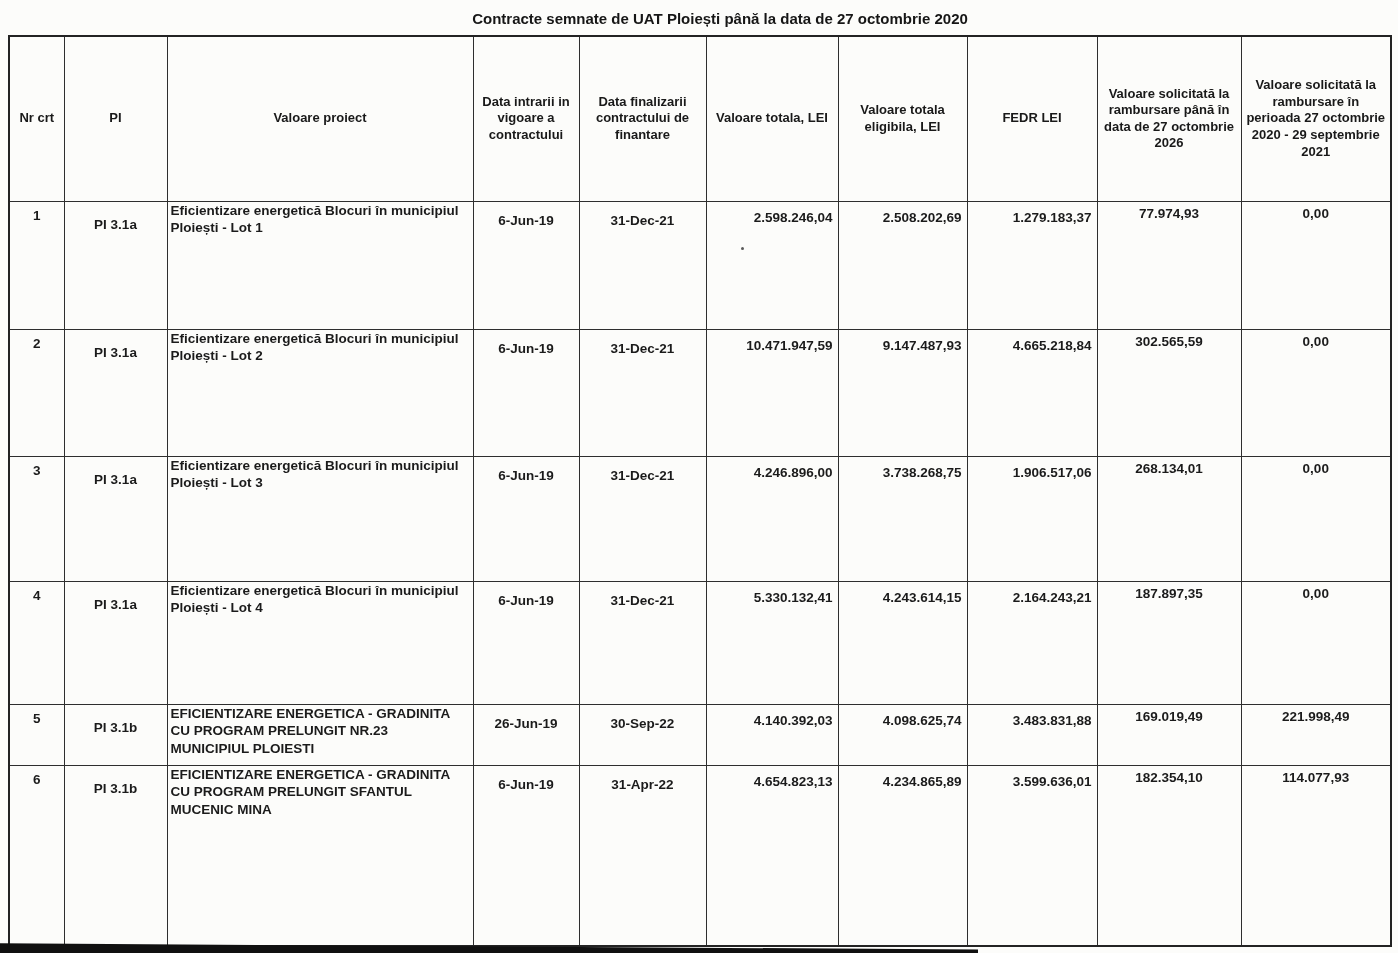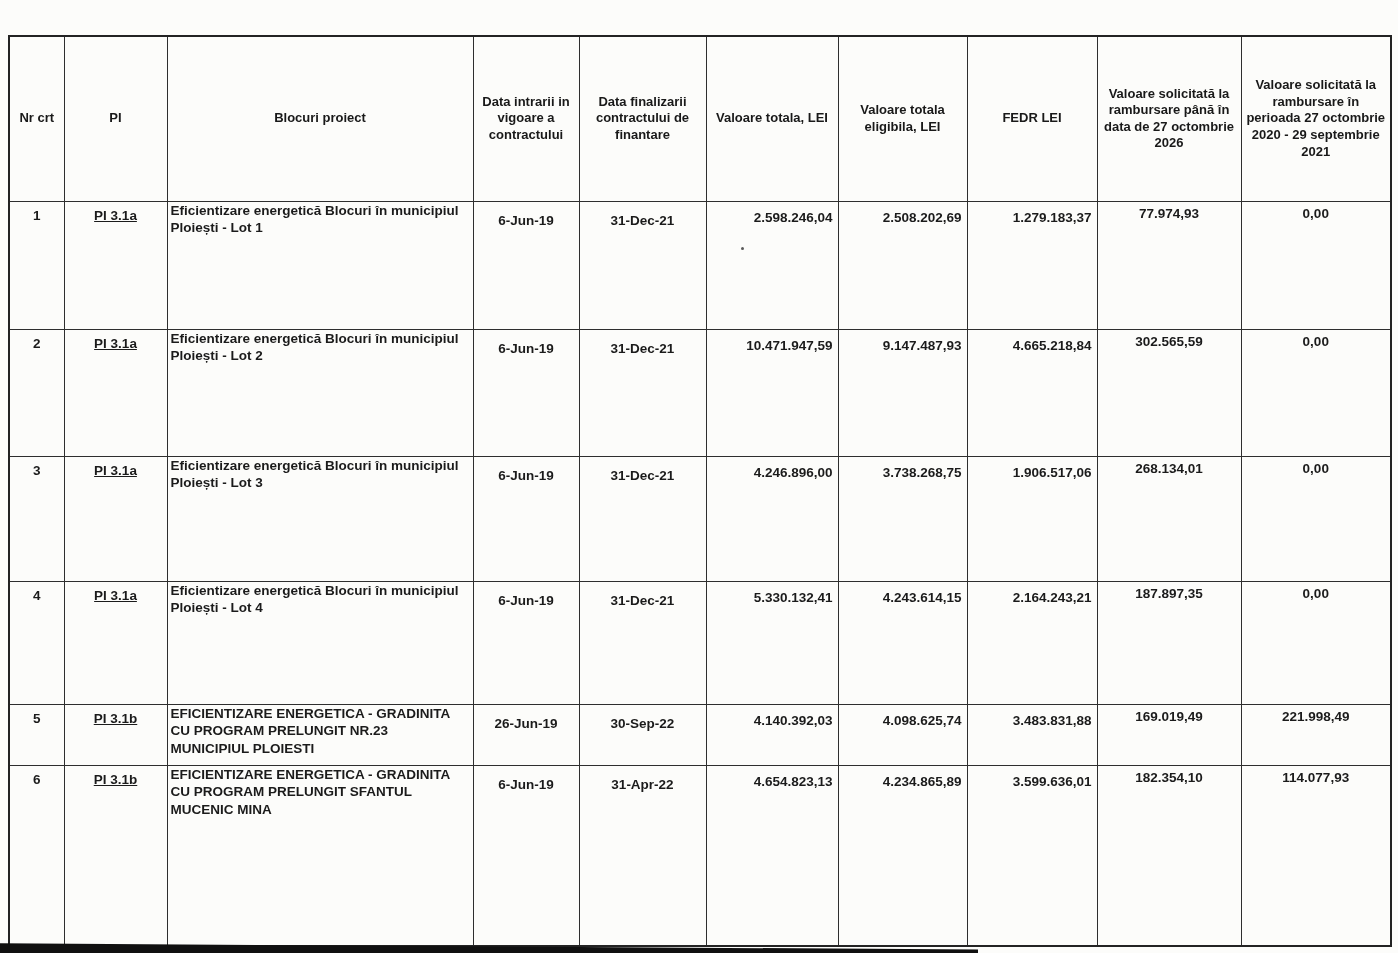--- a/index.html
+++ b/index.html
@@ -36,21 +36,21 @@
     color:#191919;
   }
   .contracts td {
     font-size:13.5px; font-weight:bold;
     vertical-align:top;
     line-height:1.3;
     padding:3px 2px;
     color:#1b1b1b;
   }
   td.c-num    { text-align:center; padding-top:5px; }
-  td.c-pi     { text-align:center; padding-top:5px;text-decoration:underline; }
+  td.c-pi     { text-align:center; padding-top:14px; }
   td.c-title  { text-align:left; padding-left:3px; padding-right:4px; padding-top:0; }
   td.c-date   { text-align:center; padding-top:10px; }
   td.c-right  { text-align:right; padding-right:5px; padding-top:7px;margin-left:16px; }
   td.c-center { text-align:center; padding-top:3px; }
   .scan-speck {
     position:absolute; left:741px; top:247px;
     width:3px; height:3px; border-radius:50%;
     background:#5a5a5a;
   }
   .scan-band {
@@ -58,39 +58,40 @@
     width:978px; height:11px;
     background:#101010;
     clip-path:polygon(0 12%, 100% 68%, 100% 100%, 0 100%);
   }
 </style>
 </head>
 <body>
 
 <div class="page">
 
+  <div class="doc-title">Contracte semnate de UAT Ploiești până la data de 27 octombrie 2020</div>
 
   <table class="contracts">
     <colgroup>
       <col style="width:55px">
         <col style="width:103px">
         <col style="width:306px">
       <col style="width:106px">
         <col style="width:127px">
         <col style="width:132px">
       <col style="width:129px">
         <col style="width:130px">
         <col style="width:144px">
       <col style="width:150px">
     </colgroup>
     <thead>
       <tr style="height:165px">
         <th>Nr crt</th>
         <th>PI</th>
-        <th>Blocuri proiect</th>
+        <th>Valoare proiect</th>
         <th>Data intrarii in vigoare a contractului</th>
         <th>Data finalizarii contractului de finantare</th>
         <th>Valoare totala, LEI</th>
         <th>Valoare totala eligibila, LEI</th>
         <th>FEDR  LEI</th>
         <th>Valoare solicitată la rambursare până în data de 27 octombrie 2026</th>
         <th>Valoare solicitată la rambursare în perioada 27 octombrie 2020 - 29 septembrie 2021</th>
       </tr>
     </thead>
     <tbody>

